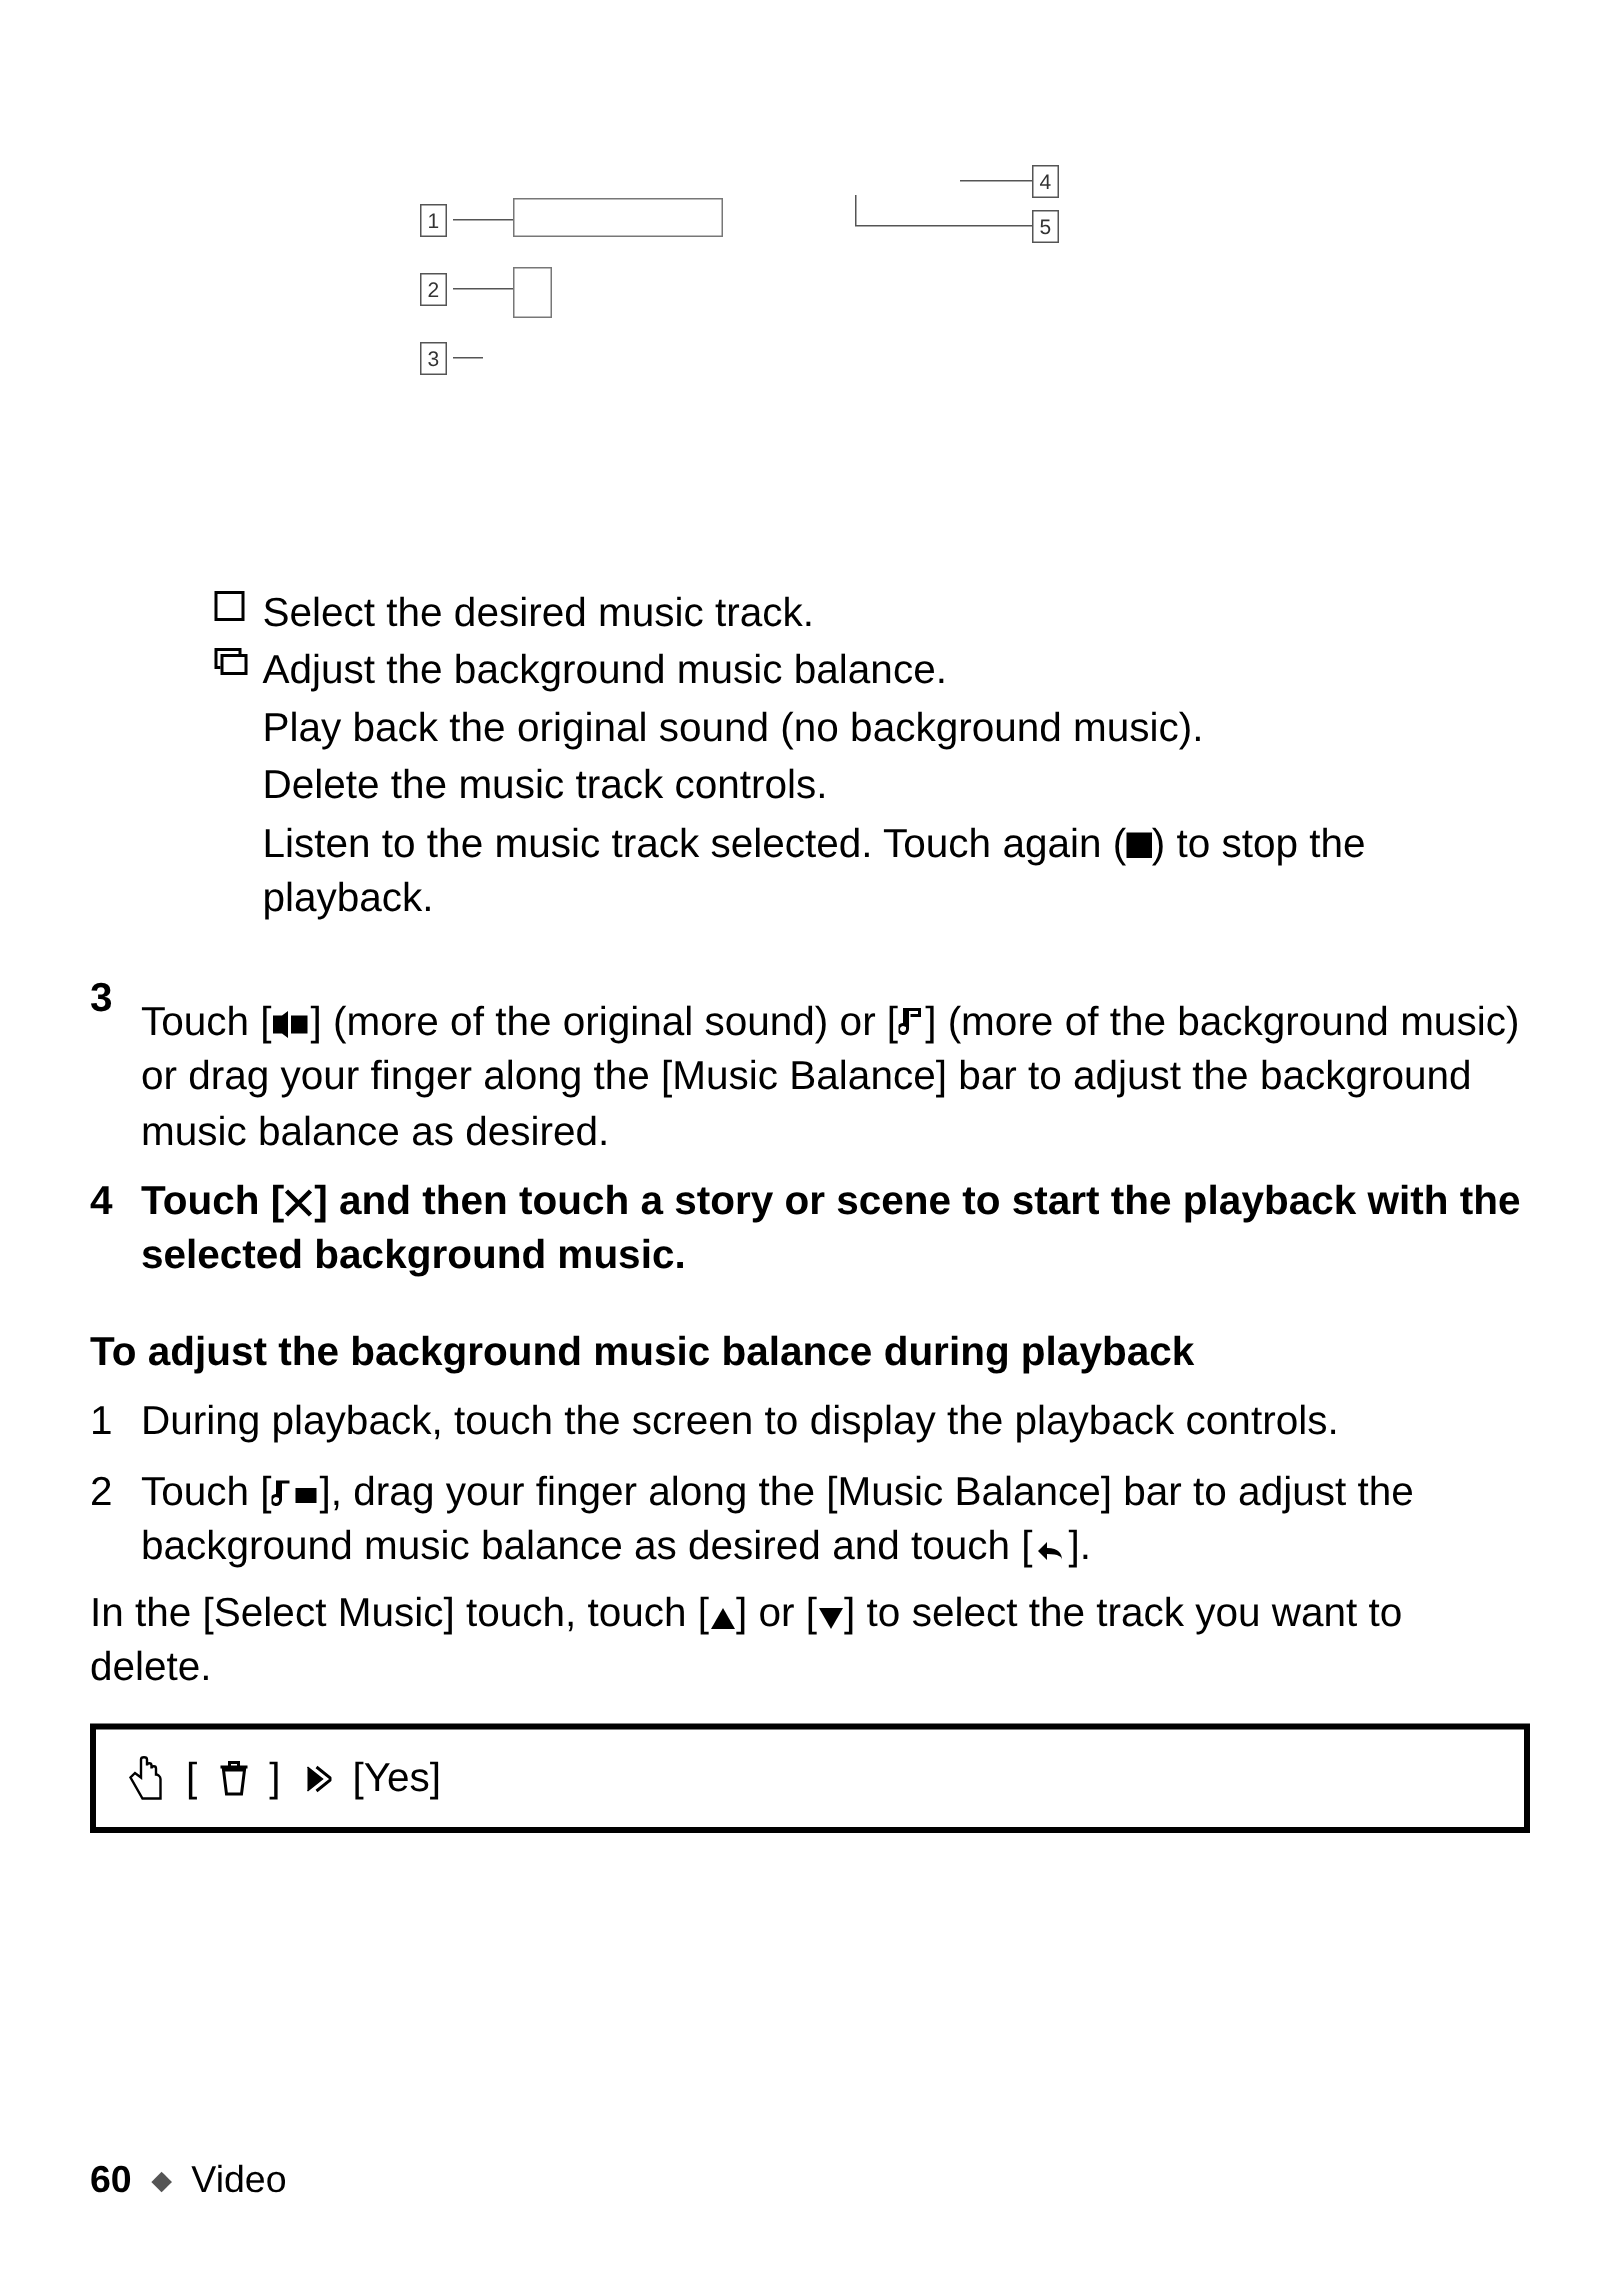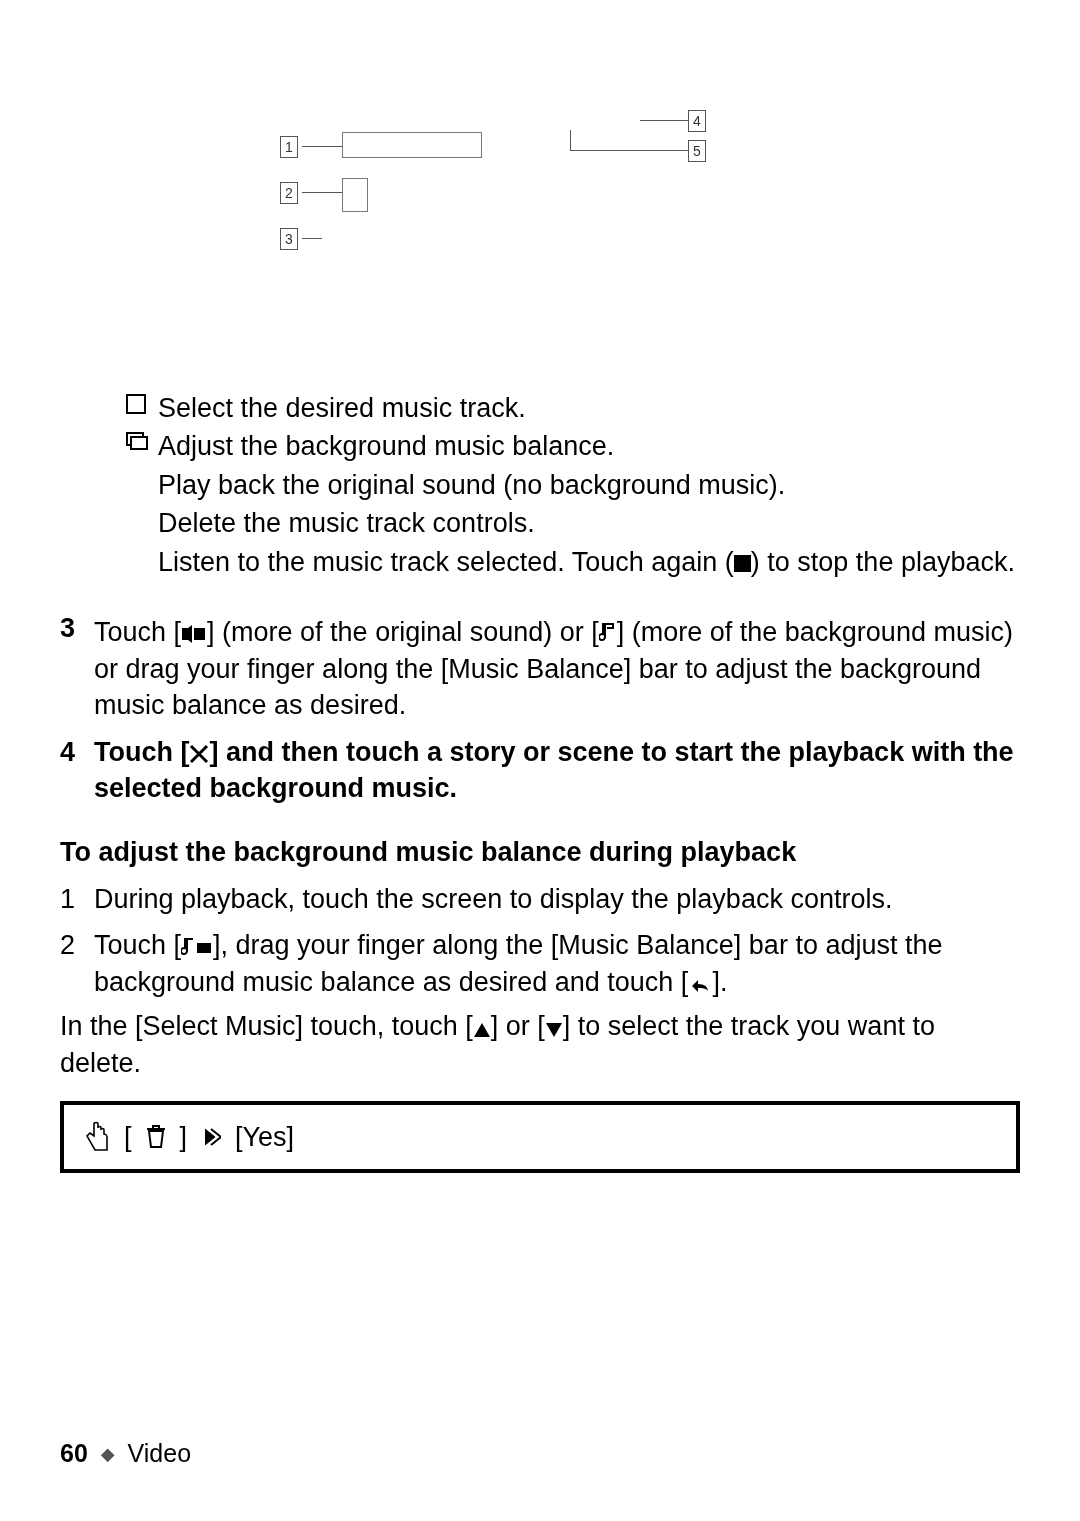--- a/index.html
+++ b/index.html
@@ -37,21 +37,21 @@
   .dline{position:absolute;background:#555;}
 
   
   .legend{
     margin-left:60px;
     margin-bottom:30px;
   }
   .legend-row{
     display:flex;
     align-items:flex-start;
-    margin:2px 0;
+    margin:2px 17px;
   }
   .legend-icon{
     width:32px;
     flex:none;
     display:flex;
     justify-content:center;
     padding-top:4px;
   }
   .legend-text{flex:1;padding-left:6px;}
   .sq{
@@ -67,21 +67,21 @@
   
   .step{
     display:flex;
     margin:10px 0 8px 0;
   }
   .step-no{
     width:34px;flex:none;font-weight:600;
   }
   .step-body{flex:1;}
   .step-head{font-weight:600;}
-  .step-text{margin-top:4px;}
+  .step-text{margin-top:16px;}
 
   .sub-head{font-weight:600;margin:28px 0 6px 0;}
 
   .inline-icon{display:inline-block;vertical-align:-3px;}
 
   
   svg{display:block}
 
   
   .blackbar{

